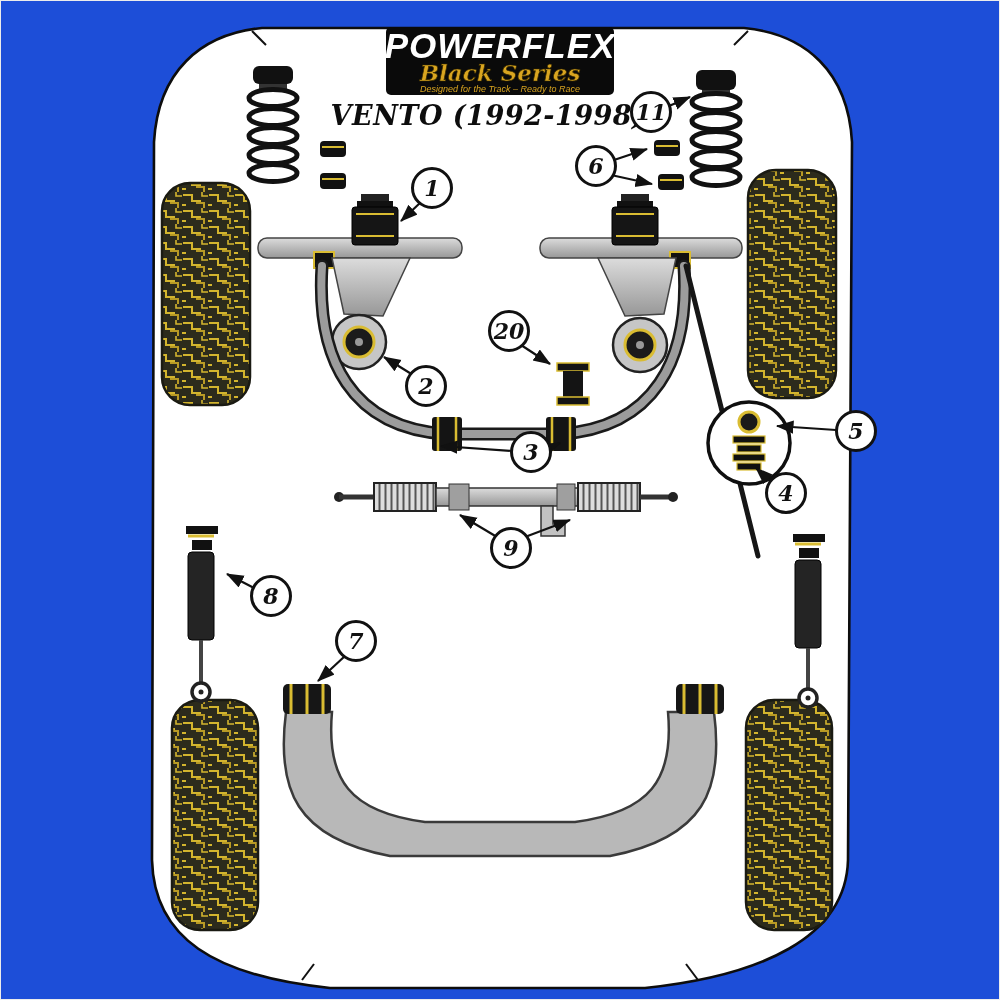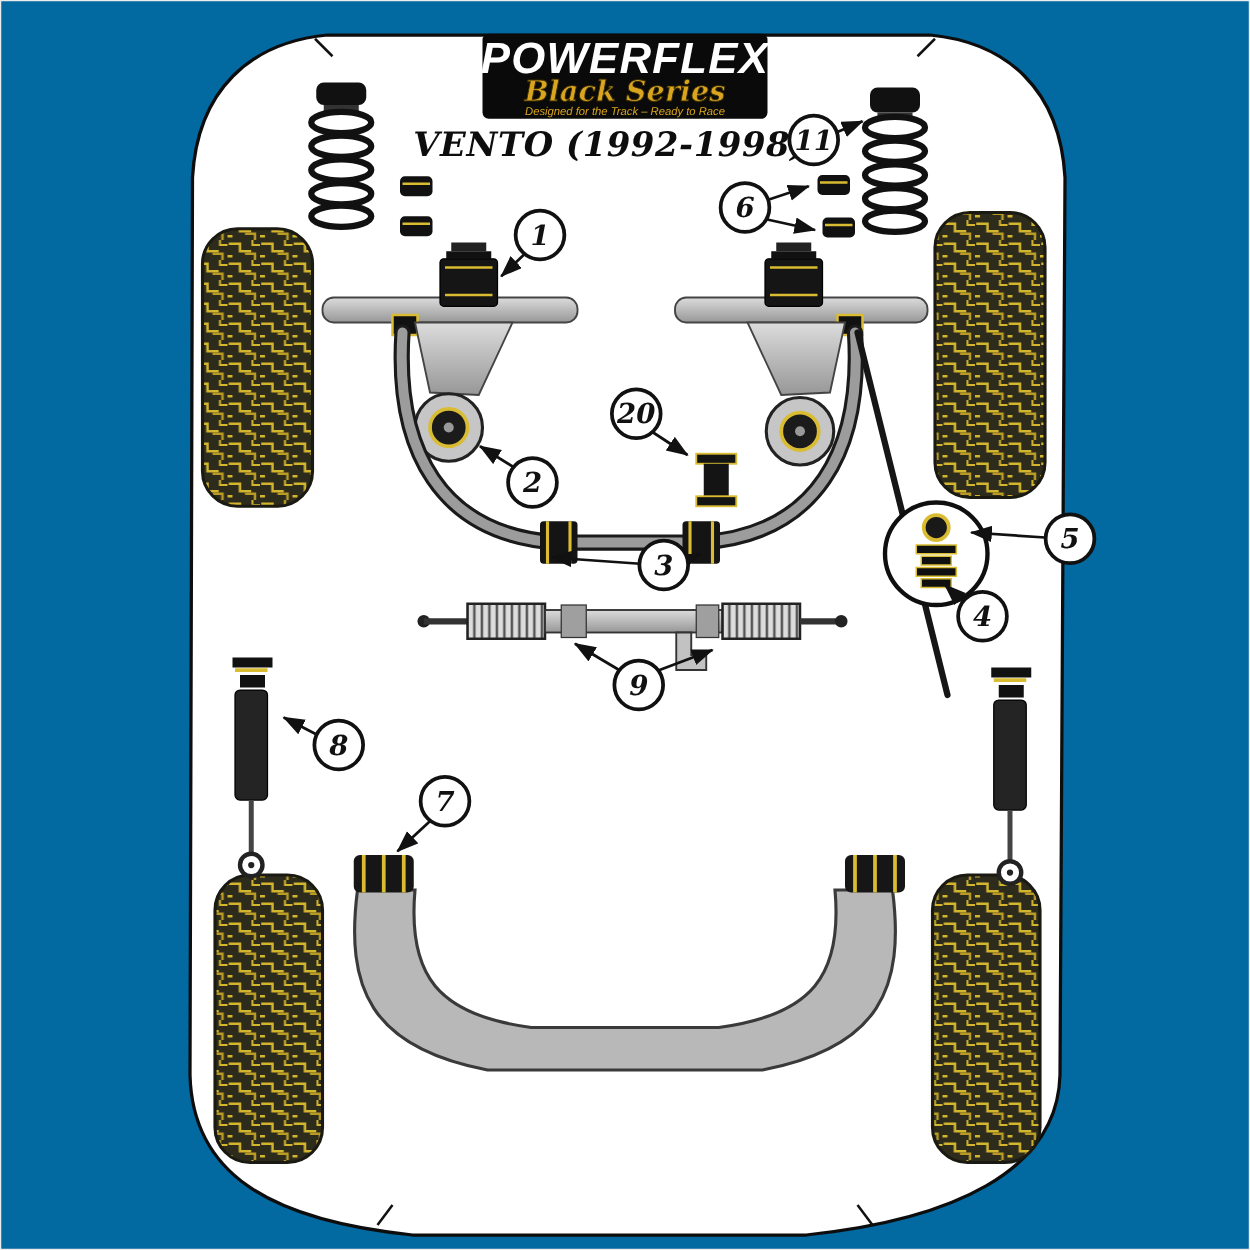--- a/index.html
+++ b/index.html
@@ -1,16 +1,16 @@
 <!DOCTYPE html>
 <html><head>
 <meta charset="utf-8">
 <style>
   html,body{margin:0;padding:0;background:#fff;}
-  .stage{width:1000px;height:1000px;position:relative;background:#0369a1;box-shadow:inset 0 0 0 1px #ececec;}
+  .stage{width:1000px;height:1000px;position:relative;background:#1d4ed8;box-shadow:inset 0 0 0 1px #ececec;}
   svg{display:block;}
   .num{font:italic 700 22px "DejaVu Serif", serif;fill:#111;text-anchor:middle;}
   .title-text{font:italic 700 27px "DejaVu Serif", serif;fill:#0d0d0d;text-anchor:middle;letter-spacing:.5px;}
   .brand-text{font:italic 900 35px "Liberation Sans", sans-serif;fill:#ffffff;text-anchor:middle;letter-spacing:1px;}
   .series-text{font:italic 700 23px "DejaVu Serif", serif;fill:#d9a520;stroke:#3a2c00;stroke-width:.7;text-anchor:middle;}
   .tagline-text{font:italic 400 9px "Liberation Sans", sans-serif;fill:#d9a520;text-anchor:middle;}
   .callout-line{stroke:#111;stroke-width:2.2;fill:none;}
   .callout-circle{fill:#fff;stroke:#111;stroke-width:3;}
   .outline{fill:#ffffff;stroke:#0d0d0d;stroke-width:2.6;}
   .accent{stroke:#d9bc32;}

